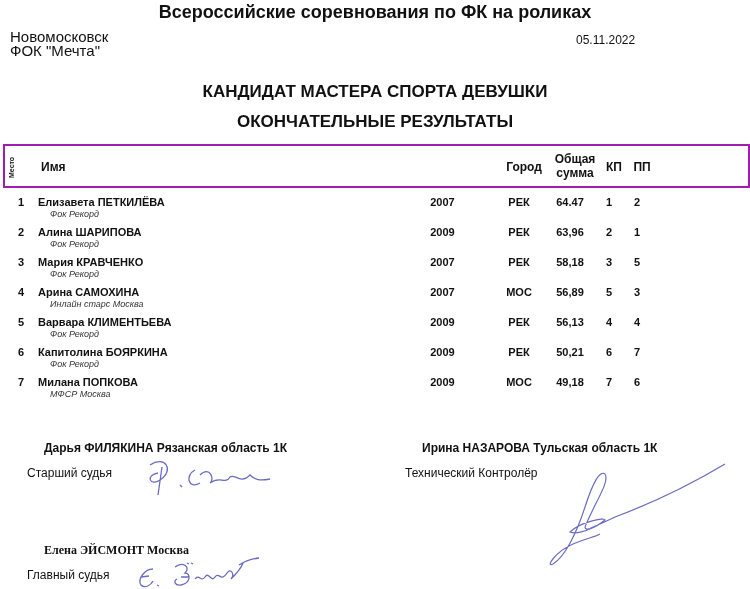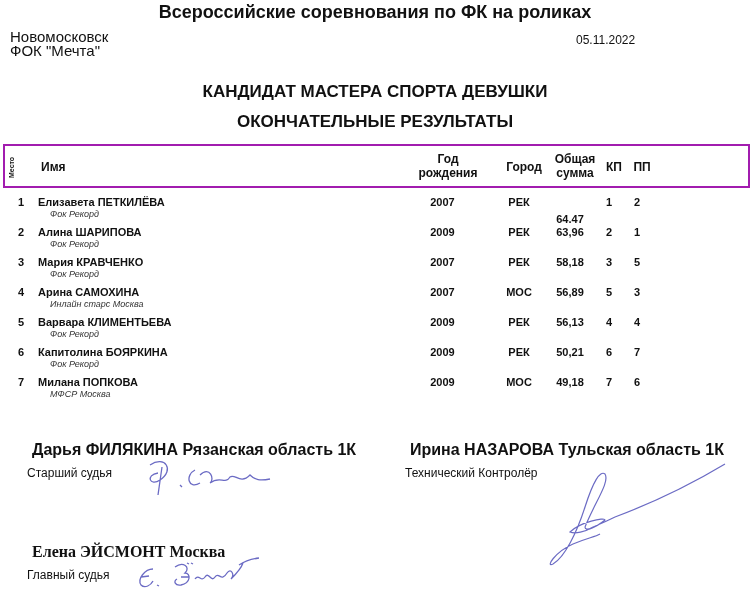--- a/index.html
+++ b/index.html
@@ -20,61 +20,57 @@
     position: absolute; left: 3px; top: 7px; width: 10px; height: 28px;
     font-size: 7px; font-weight: bold; writing-mode: vertical-rl; transform: rotate(180deg);
     text-align: center;
   }
   .hdr .c { position: absolute; font-size: 12px; font-weight: bold; text-align: center; line-height: 14px; }
   .row { position: absolute; left: 0; width: 750px; height: 30px; }
   .row .place { position: absolute; left: 18px; top: 0; font-size: 11px; font-weight: bold; }
   .row .name { position: absolute; left: 38px; top: 0; font-size: 11px; font-weight: bold; }
   .row .club { position: absolute; left: 50px; top: 13px; font-size: 9px; font-style: italic; color: #333; }
   .row .v { position: absolute; top: 0; font-size: 11px; font-weight: bold; text-align: center; }
-  .judge-name { font-size: 16px; font-weight: bold; }
+  .judge-name { font-size: 12px; font-weight: bold; margin-left: 12px; }
   .judge-role { font-size: 12px; }
   svg.sig { position: absolute; overflow: visible; }
 </style>
 </head>
 <body>
 
 <div class="abs title">Всероссийские соревнования  по ФК на роликах</div>
 <div class="abs venue">
   <div>Новомосковск</div>
   <div>ФОК "Мечта"</div>
 </div>
 <div class="abs date">05.11.2022</div>
 
 <div class="abs h2" style="top:82px;">КАНДИДАТ МАСТЕРА СПОРТА ДЕВУШКИ</div>
 <div class="abs h2" style="top:112px;">ОКОНЧАТЕЛЬНЫЕ РЕЗУЛЬТАТЫ</div>
 
 <div class="abs hdr">
   <div class="rot">Место</div>
   <div class="c" style="left:36px; top:14px; text-align:left;">Имя</div>
-  <div class="c" style="left:408px; top:6px; width:70px;">
-    <div>Год</div>
-    <div>рождения</div>
-  </div>
   <div class="c" style="left:494px; top:14px; width:50px;">Город</div>
   <div class="c" style="left:545px; top:6px; width:50px;">
     <div>Общая</div>
     <div>сумма</div>
   </div>
   <div class="c" style="left:597px; top:14px; width:24px;">КП</div>
   <div class="c" style="left:625px; top:14px; width:24px;">ПП</div>
 </div>
 
 <div id="rows">
     <div class="row" style="top: 196px;">
       <div class="place">1</div>
       <div class="name">Елизавета ПЕТКИЛЁВА</div>
       <div class="club">Фок Рекорд</div>
       <div class="v" style="left: 420px; width: 45px;">2007</div>
       <div class="v" style="left: 494px; width: 50px;">РЕК</div>
-      <div class="v" style="left: 545px; width: 50px; margin-top: 17px;">64.47</div>
+      <div class="v" style="left: 545px; width: 50px;">64.47</div>
       <div class="v" style="left: 597px; width: 24px;">1</div>
       <div class="v" style="left: 625px; width: 24px;">2</div>
     </div>
     <div class="row" style="top: 226px;">
       <div class="place">2</div>
       <div class="name">Алина ШАРИПОВА</div>
       <div class="club">Фок Рекорд</div>
       <div class="v" style="left: 420px; width: 45px;">2009</div>
       <div class="v" style="left: 494px; width: 50px;">РЕК</div>
       <div class="v" style="left: 545px; width: 50px;">63,96</div>

